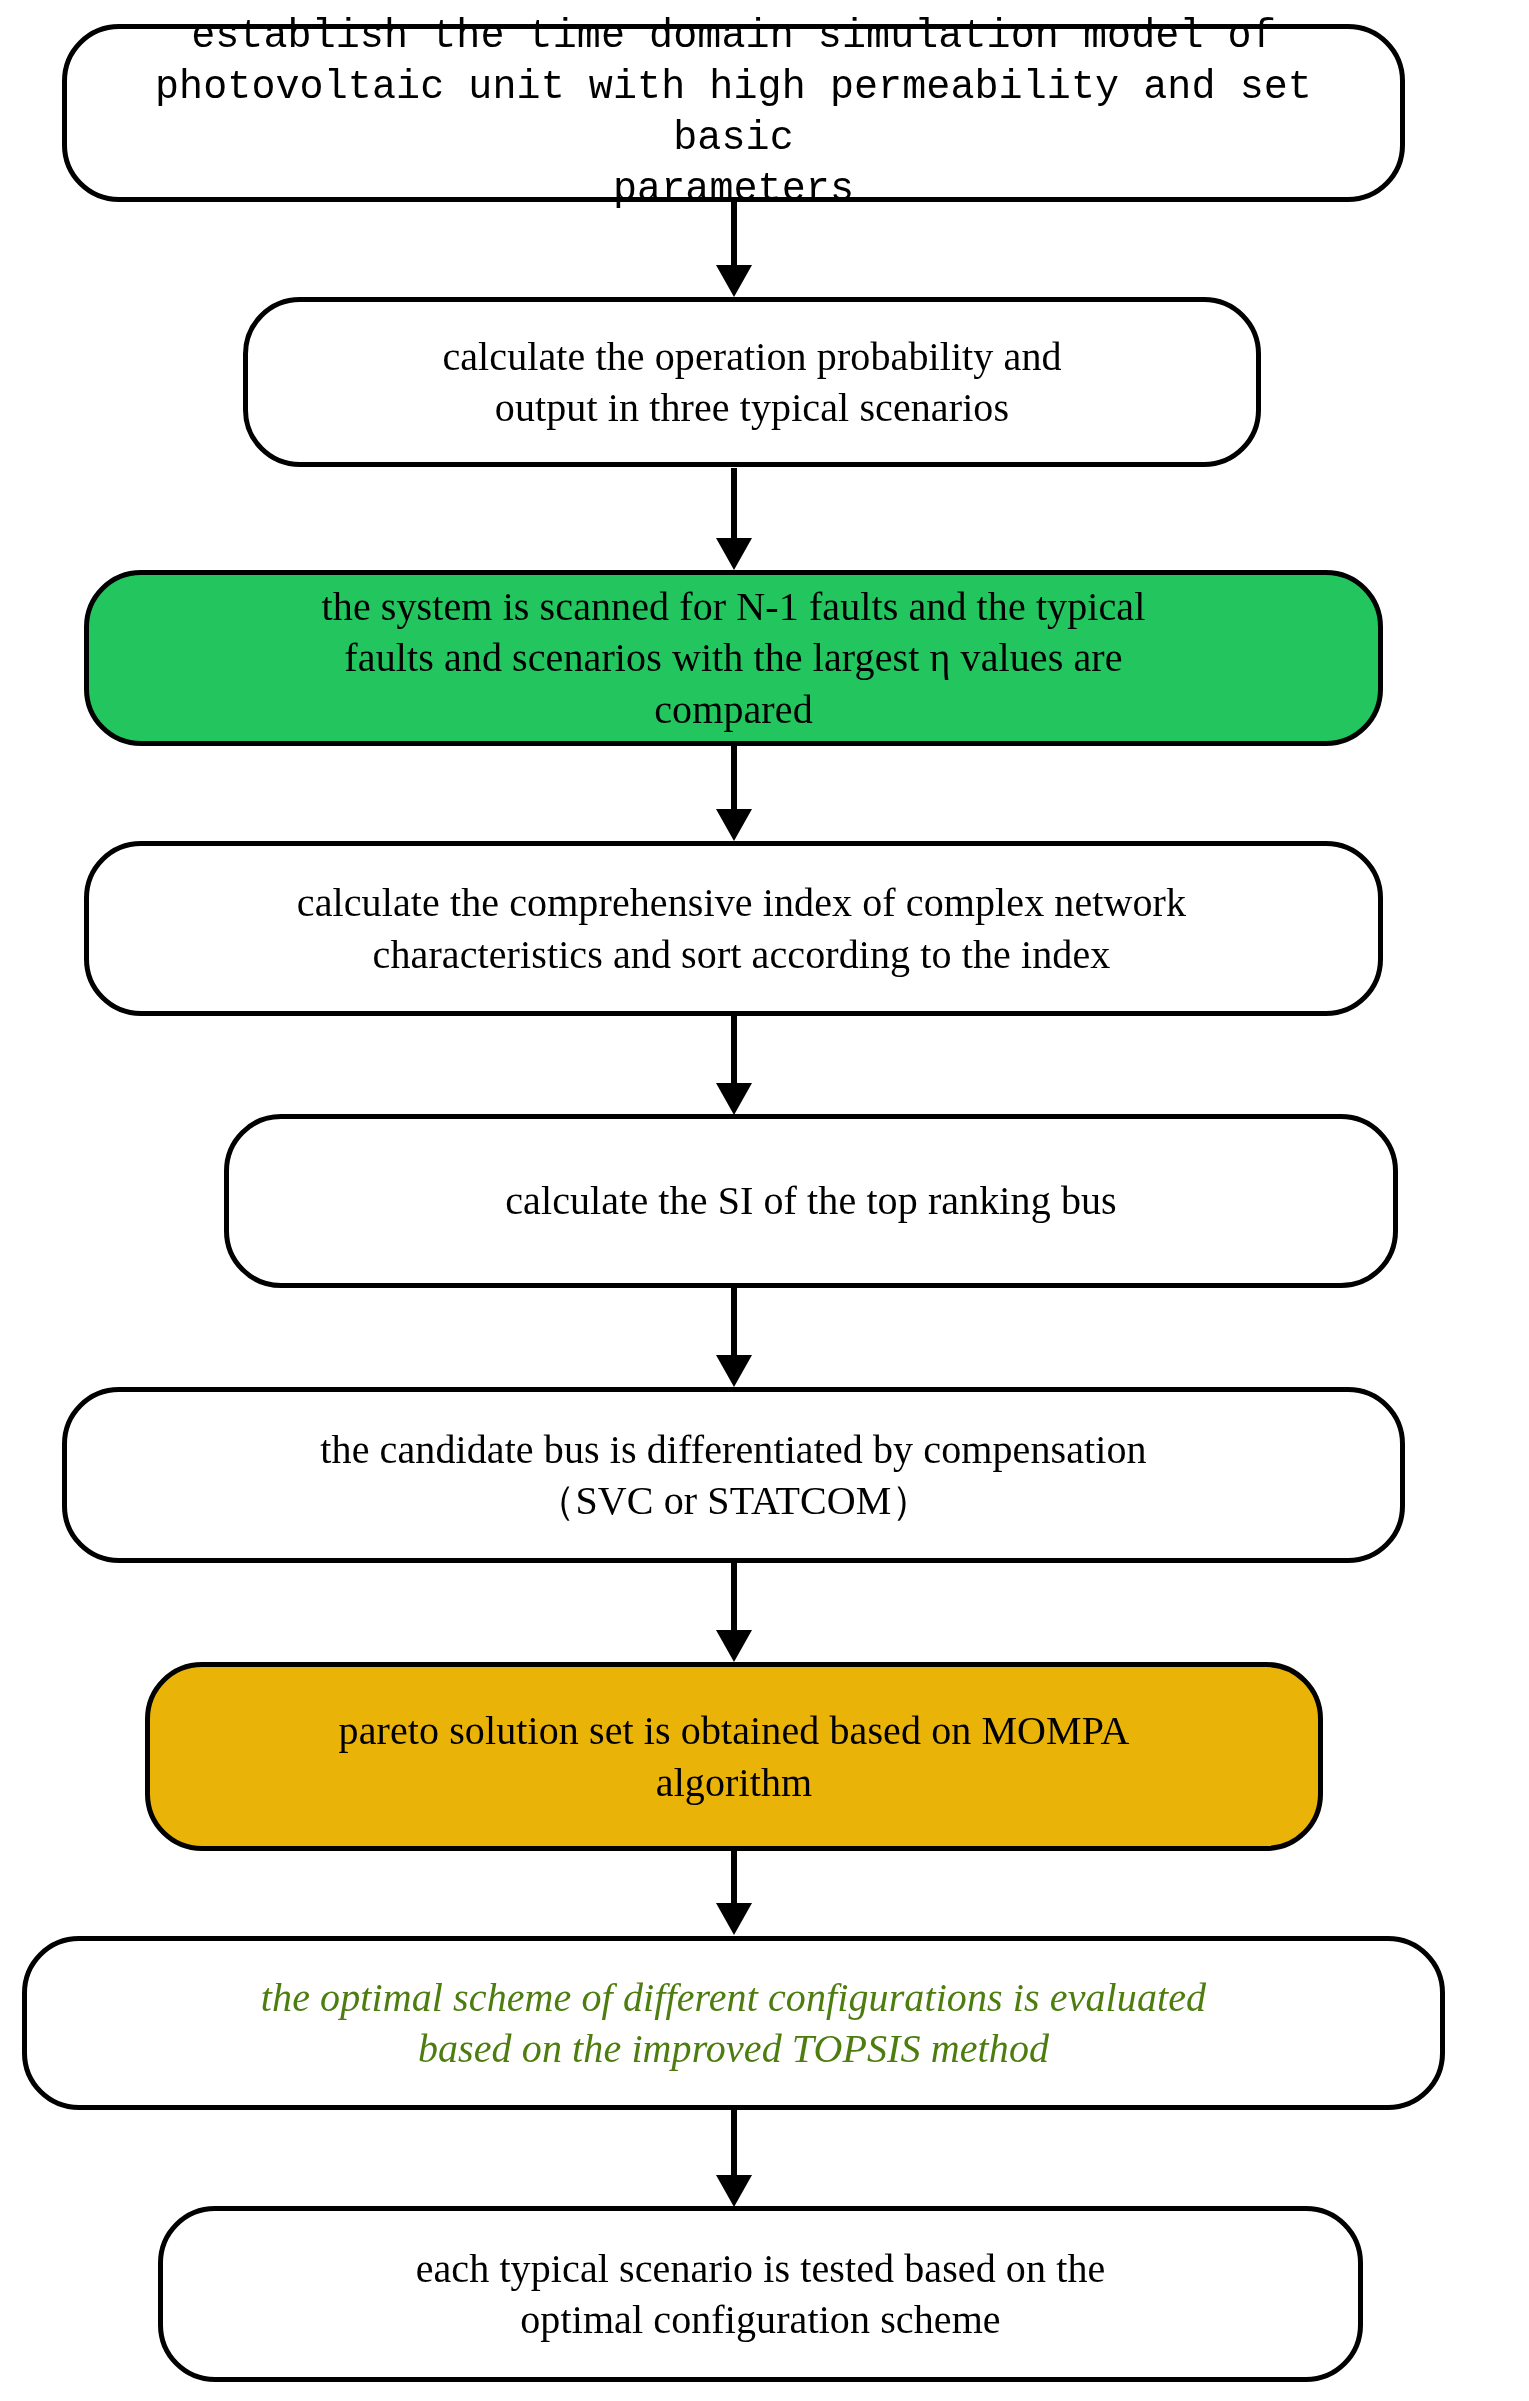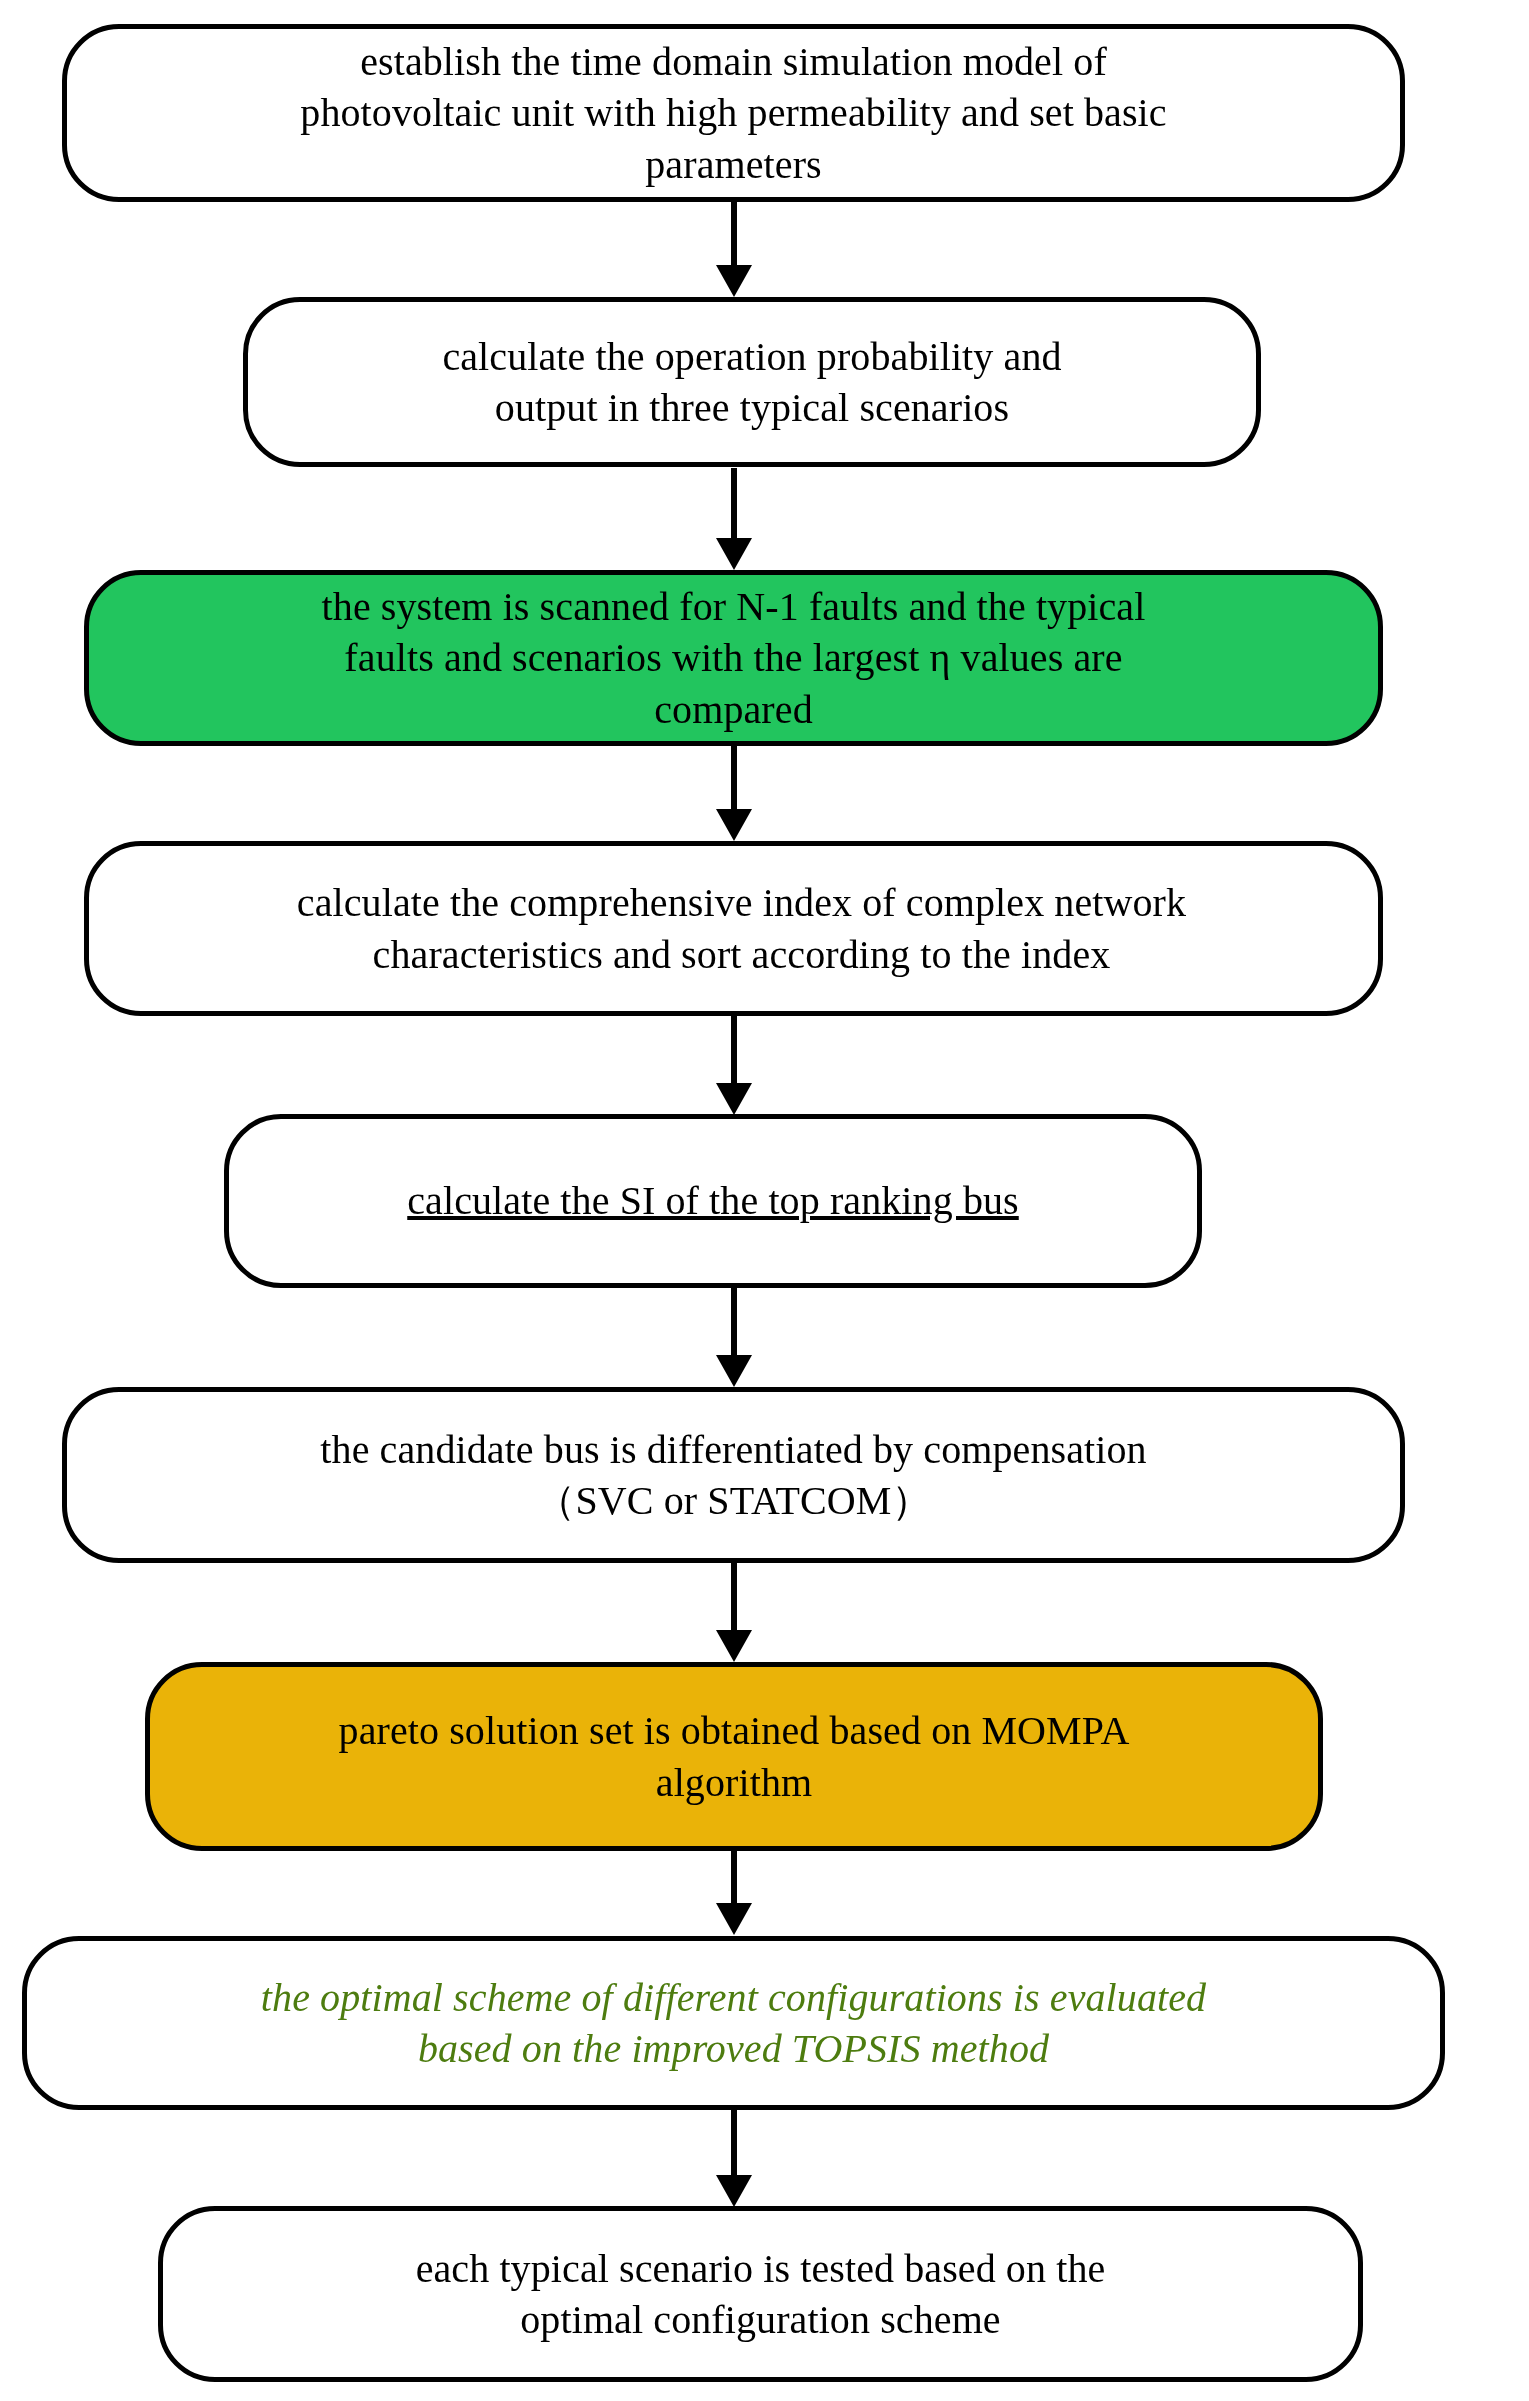--- a/index.html
+++ b/index.html
@@ -92,38 +92,38 @@
     </div>
     <div class="flow-connector" style="left: 734px; top: 1836px;">
       <div class="conn-line" style="height: 69px; background: rgb(0, 0, 0);"></div>
       <div class="conn-head" style="top: 67px; border-top-color: rgb(0, 0, 0);"></div>
     </div>
     <div class="flow-connector" style="left: 734px; top: 2110px;">
       <div class="conn-line" style="height: 67px; background: rgb(0, 0, 0);"></div>
       <div class="conn-head" style="top: 65px; border-top-color: rgb(0, 0, 0);"></div>
     </div>
     <div class="flow-node" style="left: 62px; top: 24px; width: 1343px; height: 178px; background: rgb(255, 255, 255); border-color: rgb(0, 0, 0);">
-      <span class="flow-node-label" style="color: rgb(0, 0, 0);">establish the time domain simulation model of
+      <span class="flow-node-label" style="color: rgb(0, 0, 0); font-family: Liberation Mono, monospace;">establish the time domain simulation model of
 photovoltaic unit with high permeability and set basic
 parameters</span>
     </div>
     <div class="flow-node" style="left: 224px; top: 297px; width: 1018px; height: 170px; background: rgb(255, 255, 255); border-color: rgb(0, 0, 0); margin-left: 19px;">
       <span class="flow-node-label" style="color: rgb(0, 0, 0);">calculate the operation probability and
 output in three typical scenarios</span>
     </div>
     <div class="flow-node" style="left: 84px; top: 570px; width: 1299px; height: 176px; background: #22c55e; border-color: rgb(0, 0, 0);">
       <span class="flow-node-label" style="color: rgb(0, 0, 0);">the system is scanned for N-1 faults and the typical
 faults and scenarios with the largest η values are
 compared</span>
     </div>
     <div class="flow-node" style="left: 84px; top: 841px; width: 1299px; height: 175px; background: rgb(255, 255, 255); border-color: rgb(0, 0, 0); padding-left: 16px;">
       <span class="flow-node-label" style="color: rgb(0, 0, 0);">calculate the comprehensive index of complex network
 characteristics and sort according to the index</span>
     </div>
-    <div class="flow-node" style="left: 224px; top: 1114px; width: 978px; height: 174px; background: rgb(255, 255, 255); border-color: rgb(0, 0, 0); text-decoration: underline;">
+    <div class="flow-node" style="left: 224px; top: 1114px; width: 1174px; height: 174px; background: rgb(255, 255, 255); border-color: rgb(0, 0, 0);">
       <span class="flow-node-label" style="color: rgb(0, 0, 0);">calculate the SI of the top ranking bus</span>
     </div>
     <div class="flow-node" style="left: 62px; top: 1387px; width: 1343px; height: 176px; background: rgb(255, 255, 255); border-color: rgb(0, 0, 0);">
       <span class="flow-node-label" style="color: rgb(0, 0, 0);">the candidate bus is differentiated by compensation
 （SVC or STATCOM）</span>
     </div>
     <div class="flow-node" style="left: 145px; top: 1662px; width: 1178px; height: 189px; background: #eab308; border-color: rgb(0, 0, 0);">
       <span class="flow-node-label" style="color: rgb(0, 0, 0);">pareto solution set is obtained based on MOMPA
 algorithm</span>
     </div>

